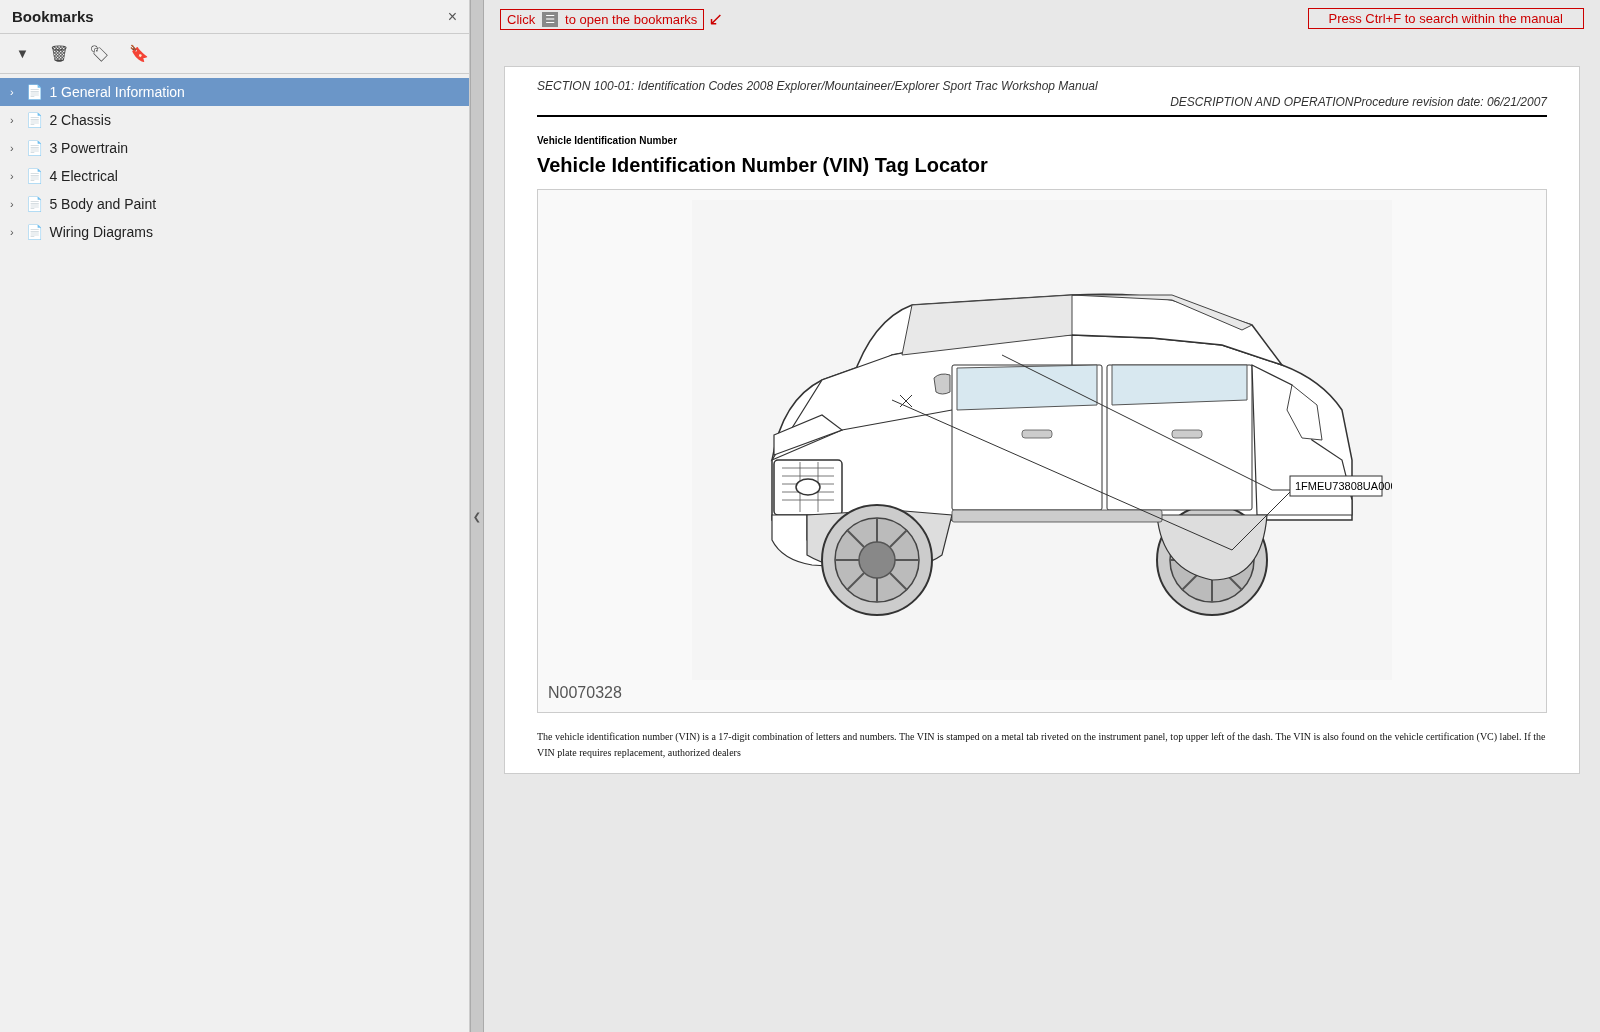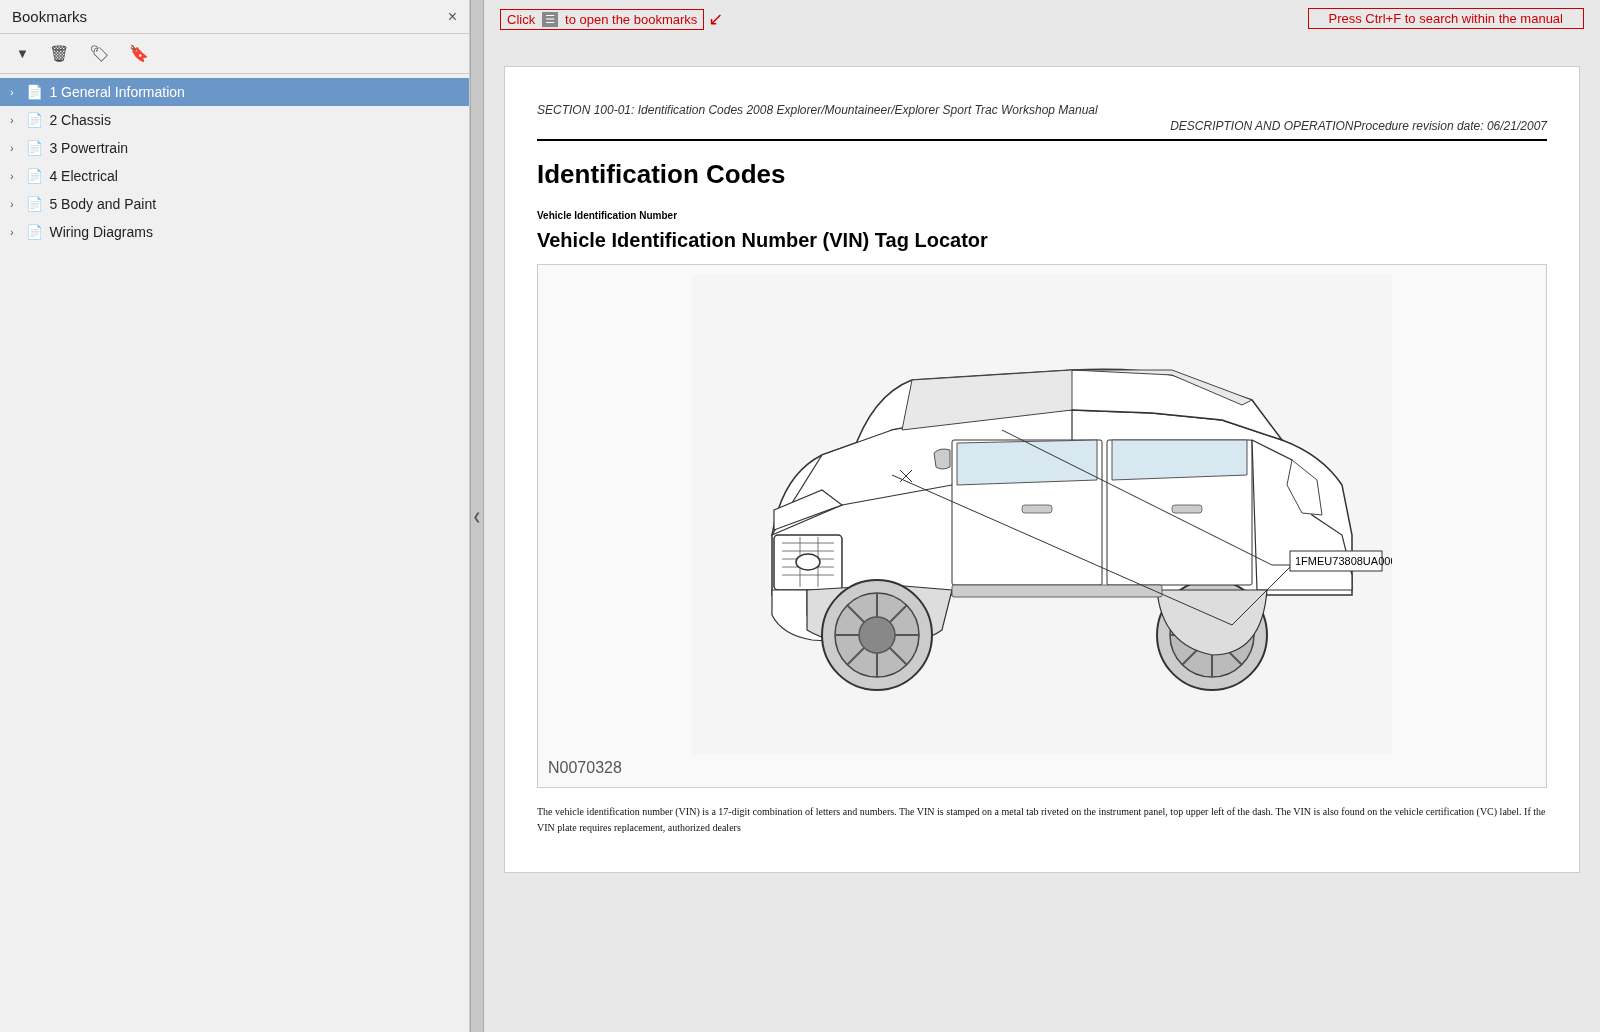--- a/index.html
+++ b/index.html
@@ -20,21 +20,21 @@
       display: flex;
       align-items: center;
       justify-content: space-between;
       padding: 8px 12px;
       background: #f0f0f0;
       border-bottom: 1px solid #ccc;
     }
 
     #sidebar-title {
       font-size: 15px;
-      font-weight: normal;
+      font-weight: bold;
       color: #222;
     }
 
     #sidebar-close-btn {
       cursor: pointer;
       font-size: 16px;
       color: #555;
       background: none;
       border: none;
       line-height: 1;
@@ -164,21 +164,21 @@
       font-size: 13px;
       color: #cc0000;
       border: 1px solid #cc0000;
       padding: 2px 20px;
     }
 
     
     #document {
       background: #fff;
       margin: 0 20px 20px 20px;
-      padding: 36px 32px;
+      padding: 12px 32px;
       border: 1px solid #ccc;
       font-family: Arial, sans-serif;
     }
 
     #doc-section-header {
       font-size: 12px;
       font-style: italic;
       color: #333;
       margin-bottom: 2px;
     }
@@ -333,21 +333,20 @@
     <div class="hint-right">Press Ctrl+F to search within the manual</div>
   </div>
 
   <div id="document">
     <div id="doc-section-header">SECTION 100-01: Identification Codes   2008 Explorer/Mountaineer/Explorer Sport Trac Workshop Manual</div>
     <div id="doc-section-subheader">
       <span>DESCRIPTION AND OPERATION</span>
       <span>Procedure revision date: 06/21/2007</span>
     </div>
     <hr id="doc-divider">
-    <div id="doc-title">Identification Codes</div>
 
     <div id="doc-subtitle1">Vehicle Identification Number</div>
     <div id="doc-subtitle2">Vehicle Identification Number (VIN) Tag Locator</div>
 
     <div id="doc-figure">
       <div class="car-svg-container">
         <svg width="700" height="480" viewBox="0 0 700 480">
 
           <rect width="700" height="480" fill="#f5f5f5"></rect>
 

